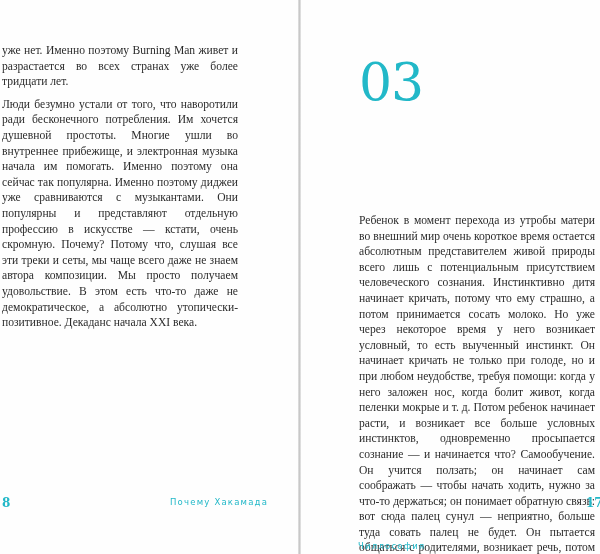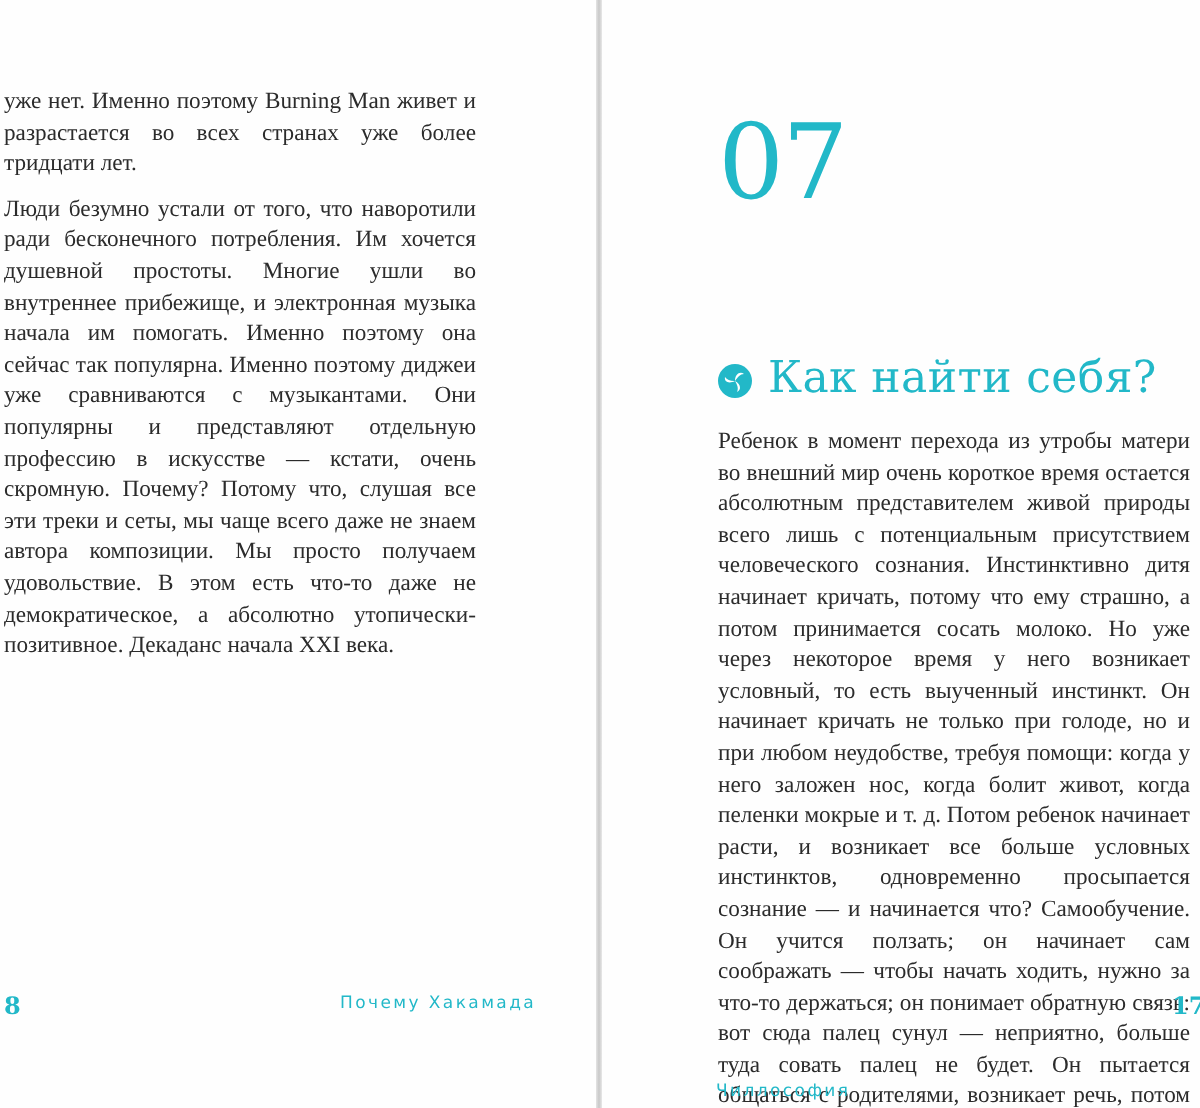--- a/index.html
+++ b/index.html
@@ -73,29 +73,19 @@
     <p class="body-text">уже нет. Именно поэтому Burning Man живет и раз­растается во всех странах уже более тридцати лет.</p>
     <p class="body-text">Люди безумно устали от того, что наворотили ради бес­конечного потребления. Им хочется душевной простоты. Многие ушли во внутреннее прибежище, и электрон­ная музыка начала им помогать. Именно поэтому она сейчас так популярна. Именно поэтому диджеи уже сравниваются с музыкантами. Они популярны и пред­ставляют отдельную профессию в искусстве — кстати, очень скромную. Почему? Потому что, слушая все эти треки и сеты, мы чаще всего даже не знаем автора композиции. Мы просто получаем удовольствие. В этом есть что-то даже не демократическое, а абсолютно утопически-позитивное. Декаданс начала XXI века.</p>
   </div>
   <div class="folio" style="left:2px;">8</div>
   <div class="running" style="left:170px;">Почему Хакамада</div>
 </div>
 
 <div class="gutter"></div>
 
 <div class="page page-right">
-  <div class="chapter-num">07</div>
-  <div class="heading">
-    <span class="heading-icon">
-      <svg width="17" height="17" viewBox="0 0 17 17">
-        <path d="M8.5 8.5 C 8.5 5, 11 3.5, 13 5 C 11 5, 10 6.5, 8.5 8.5 Z" fill="#ffffff"></path>
-        <path d="M8.5 8.5 C 11.5 10, 11.8 13, 9.5 14 C 10.3 12.3, 9.8 10.6, 8.5 8.5 Z" fill="#ffffff"></path>
-        <path d="M8.5 8.5 C 5.5 10, 3 9, 3.5 6.5 C 4.5 8, 6.3 8.6, 8.5 8.5 Z" fill="#ffffff"></path>
-      </svg>
-    </span>
-    <span class="heading-text">Как найти себя?</span>
-  </div>
+  <div class="chapter-num">03</div>
   <div class="right-col">
     <p class="body-text">Ребенок в момент перехода из утробы матери во внеш­ний мир очень короткое время остается абсолютным представителем живой природы всего лишь с потен­циальным присутствием человеческого сознания. Инстинктивно дитя начинает кричать, потому что ему страшно, а потом принимается сосать молоко. Но уже через некоторое время у него возникает условный, то есть выученный инстинкт. Он начинает кричать не только при голоде, но и при любом неудобстве, требуя помощи: когда у него заложен нос, когда болит живот, когда пеленки мокрые и т. д. Потом ребенок начинает расти, и возникает все больше условных инстинктов, одновременно просыпается сознание — и начинается что? Самообучение. Он учится ползать; он начинает сам соображать — чтобы начать ходить, нужно за что-то держаться; он понимает обратную связь: вот сюда палец сунул — неприятно, больше туда совать палец не будет. Он пытается общаться с родителями, возникает речь, потом идет в детский</p>
   </div>
   <div class="running" style="left:57px;margin-top:44px;">Чиллософия</div>
   <div class="folio" style="left:285px;">17</div>
 </div>
 
 </body></html>

